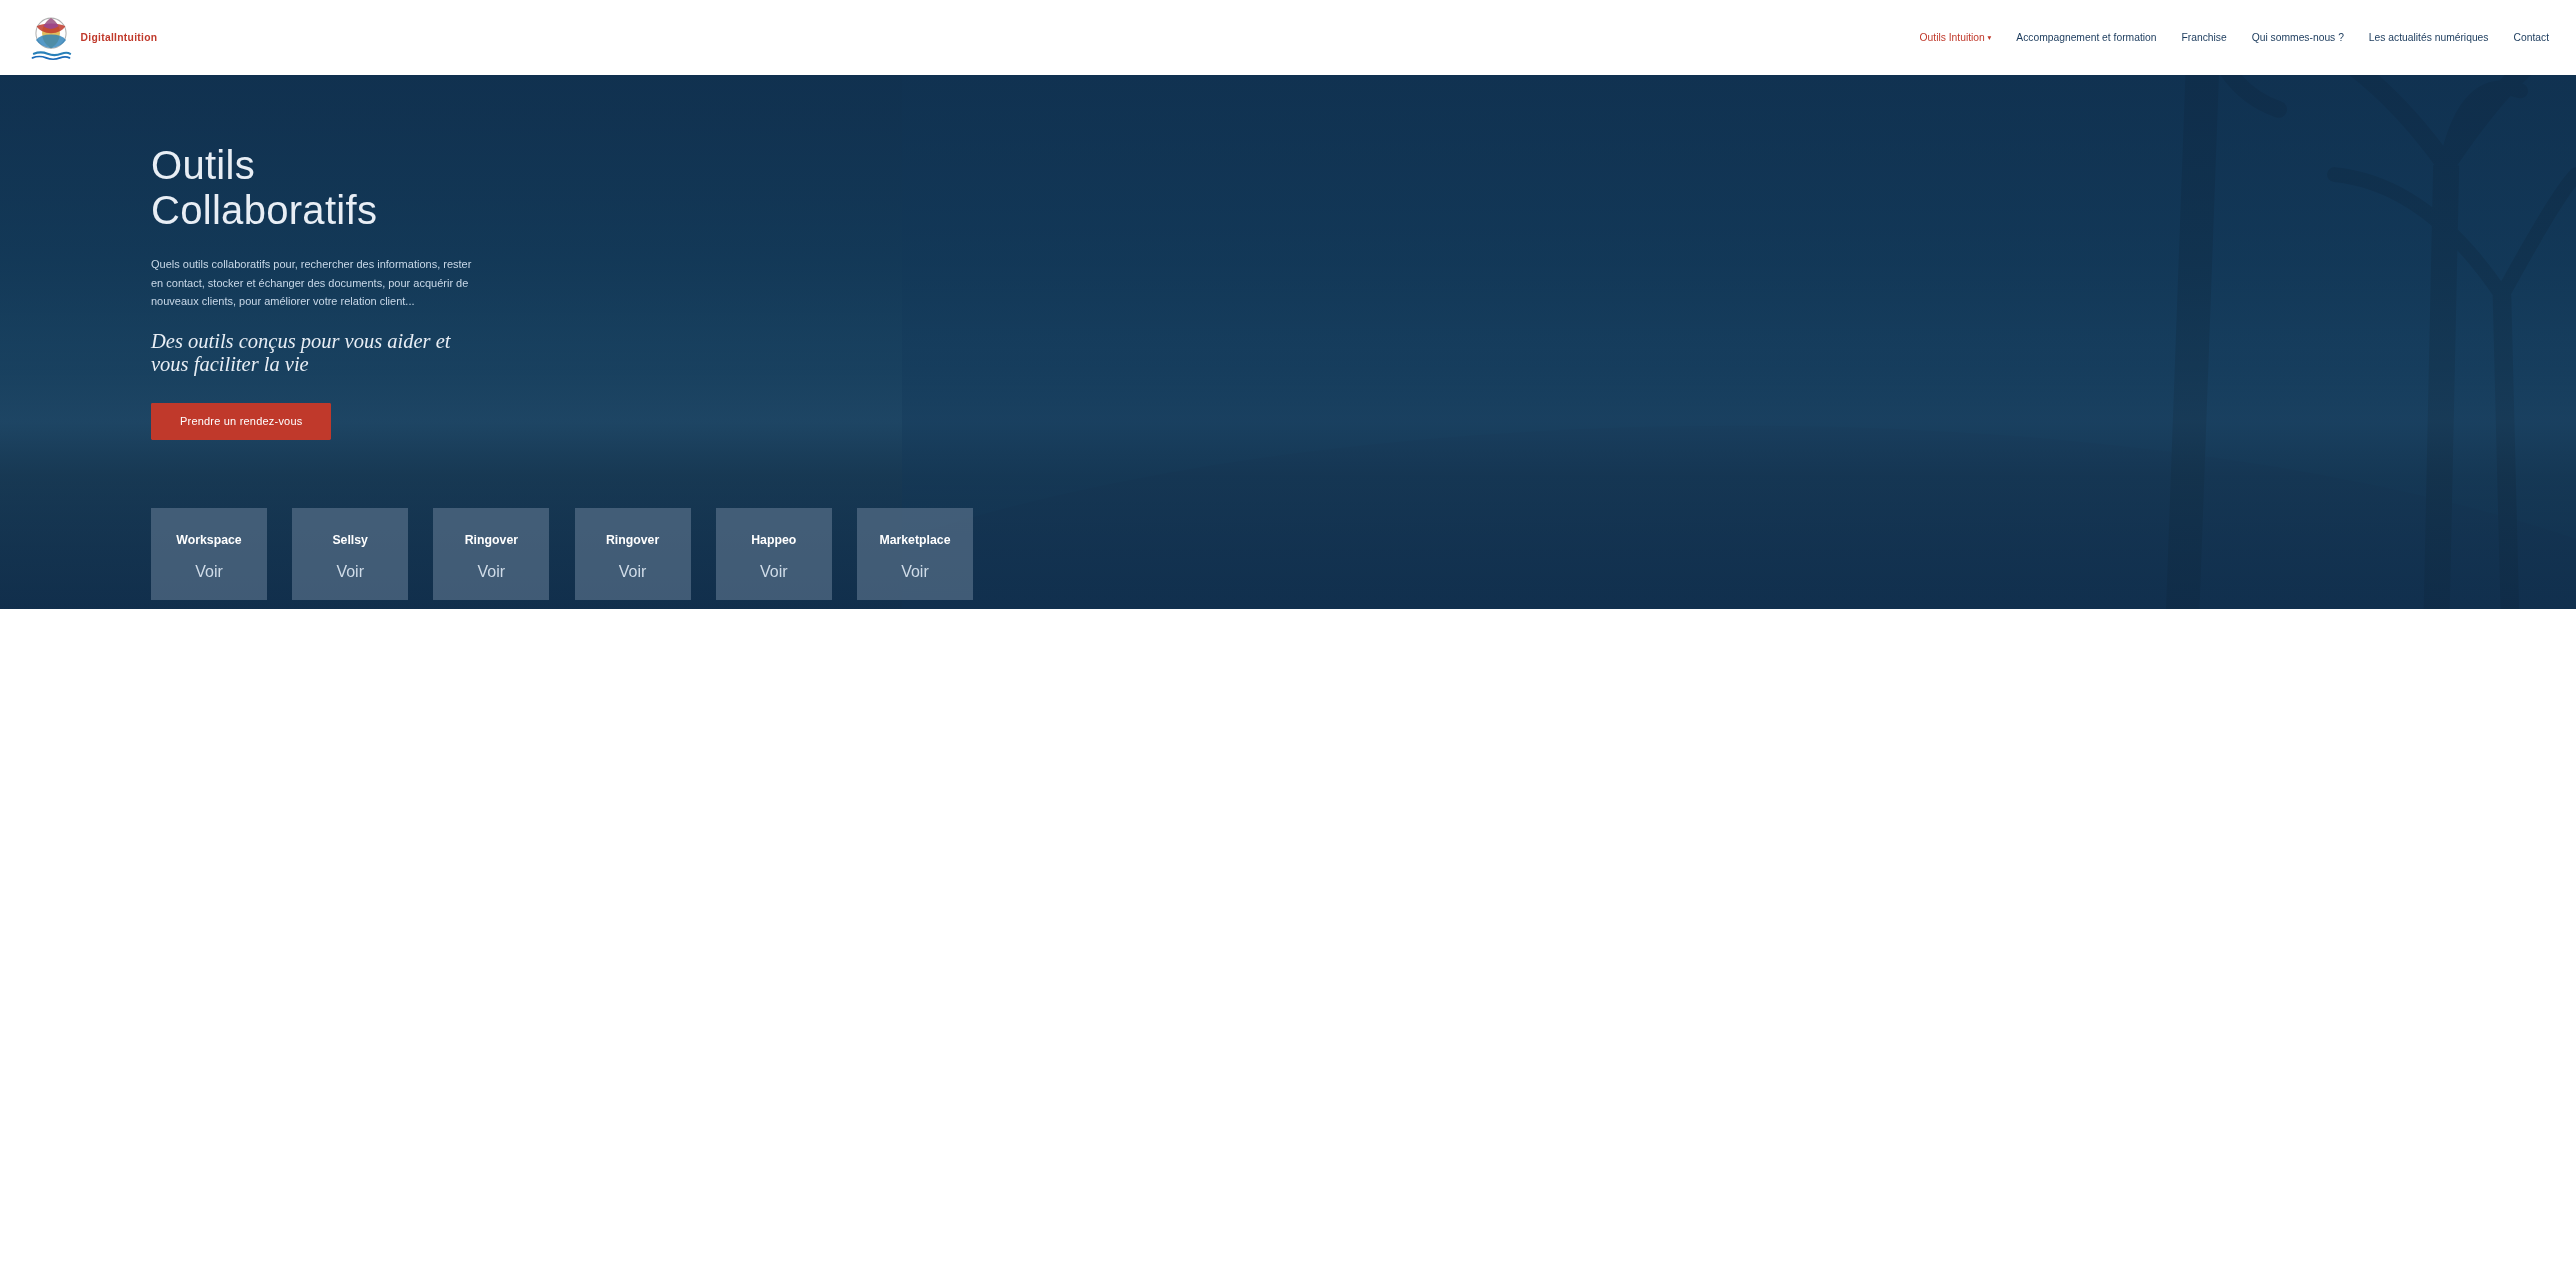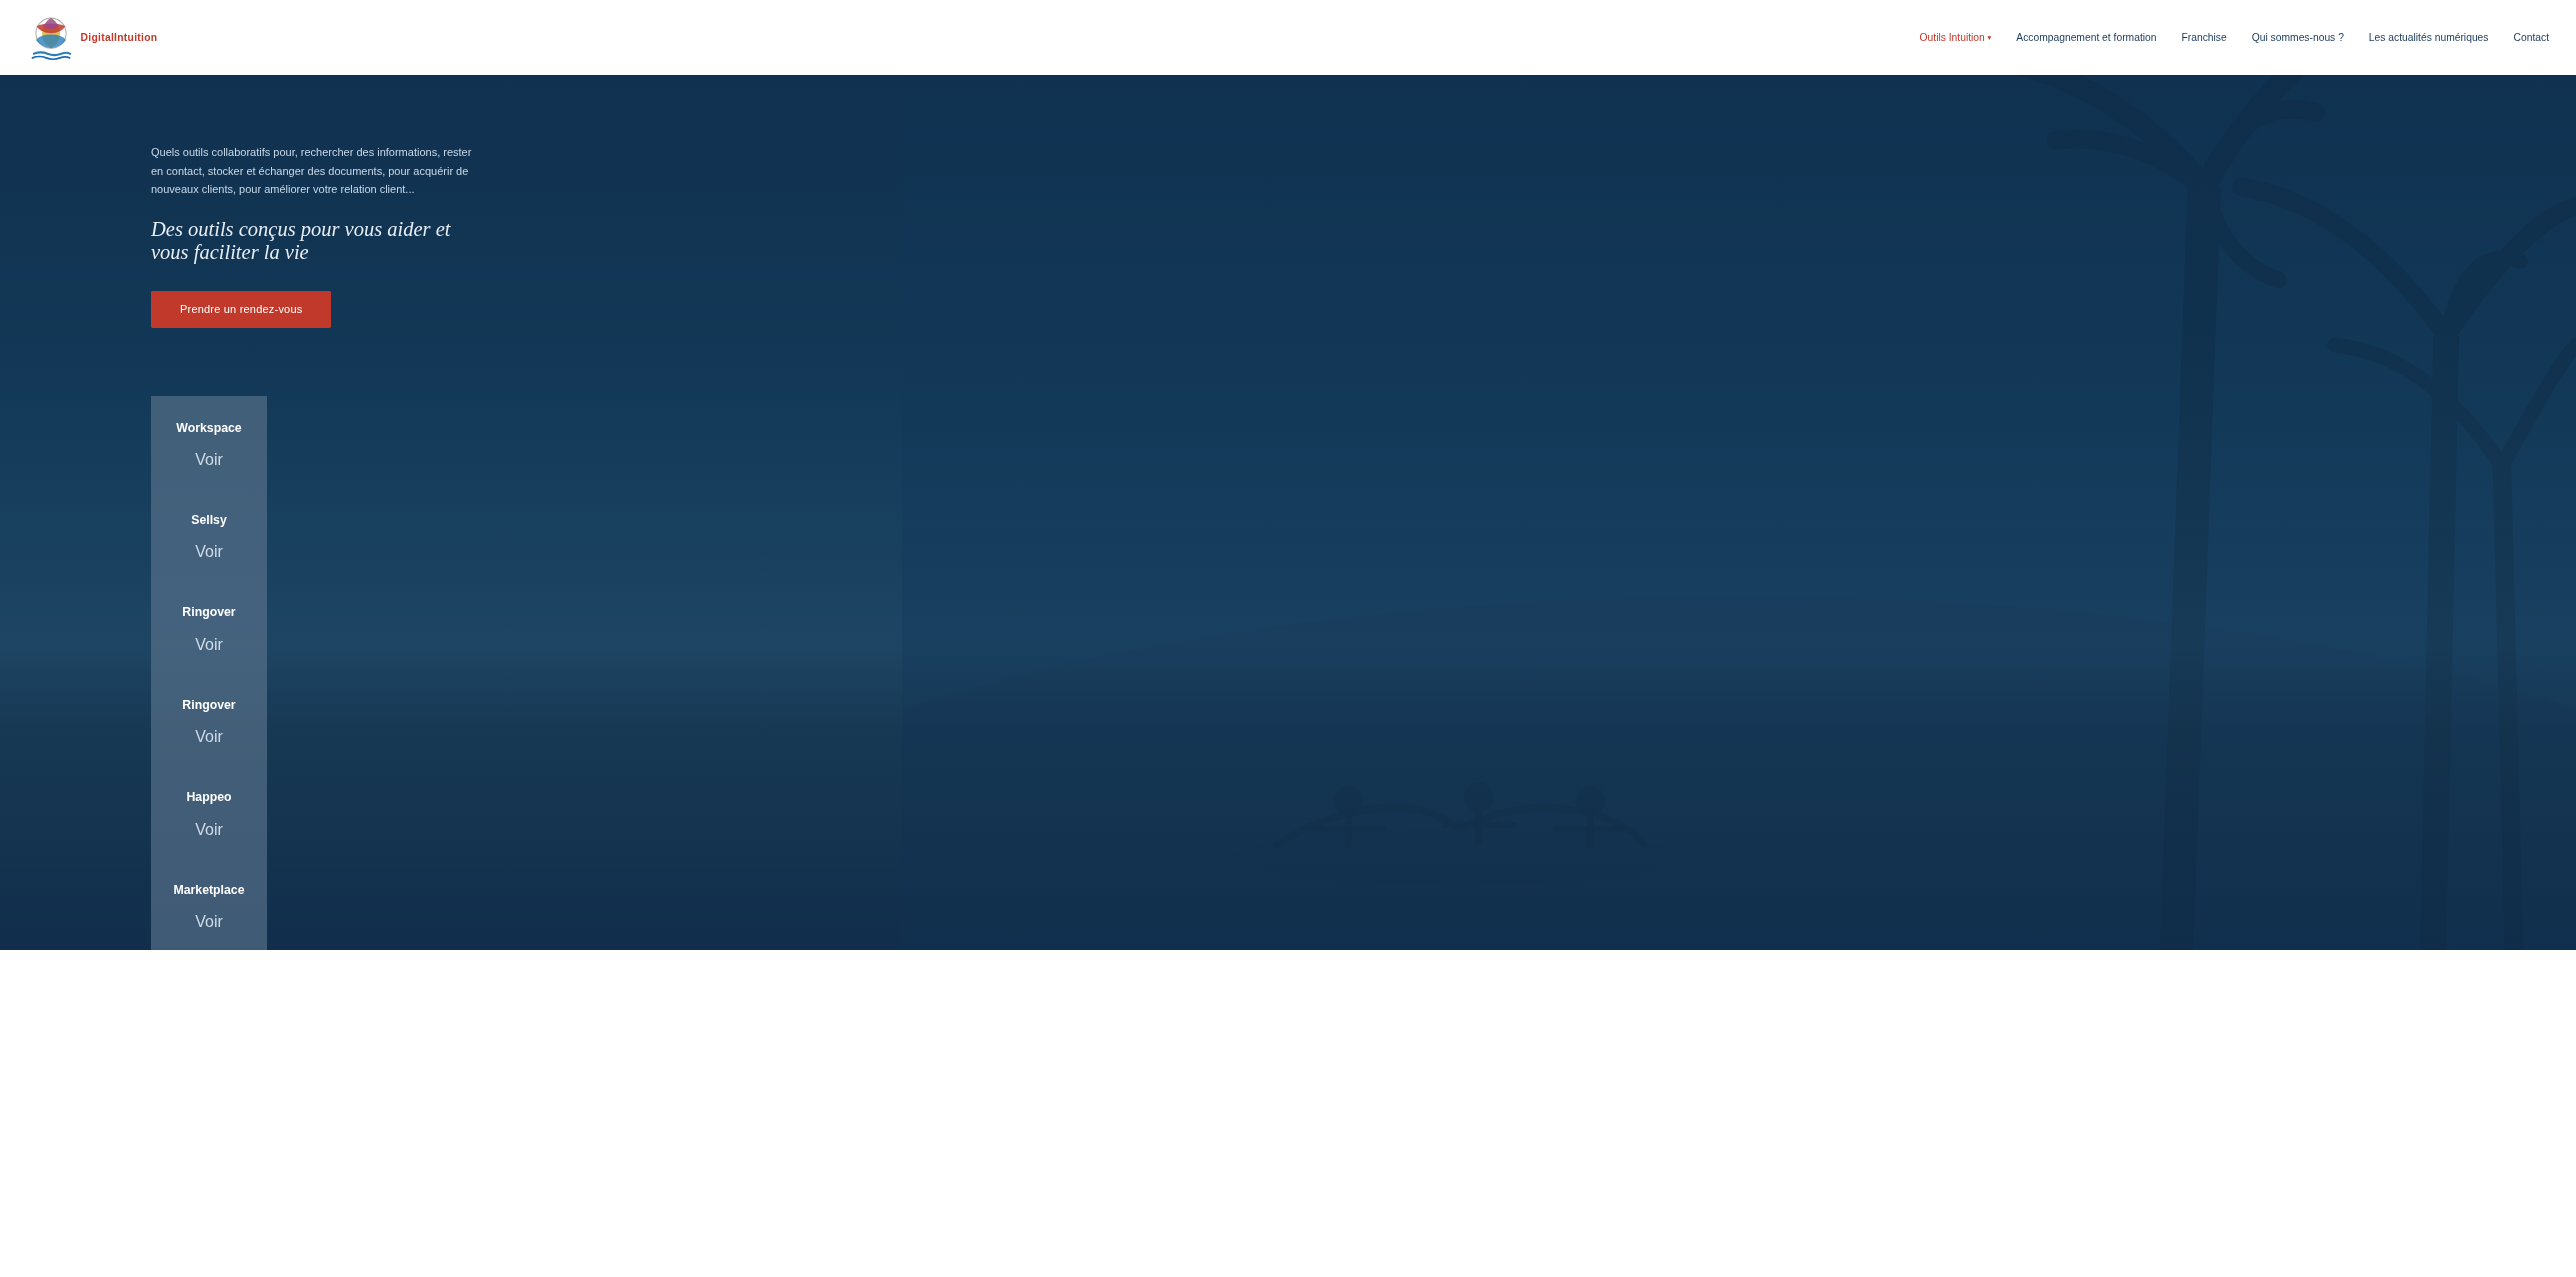--- a/index.html
+++ b/index.html
@@ -163,24 +163,23 @@
       border-radius: 1.4px;
       font-weight: 500;
       letter-spacing: 0.2px;
     }
 
     
     .tools-section {
       position: relative;
       z-index: 2;
       display: flex;
-      gap: 0;
+      gap: 17px;
       padding: 41px 0 0 151px;
       margin-top: 27px;
-      flex-direction: column;
     }
 
     .tool-card {
       background: rgba(90, 115, 140, 0.65);
       color: #fff;
       width: 116px;
       padding: 25px 13.7px 19px;
       display: flex;
       flex-direction: column;
       align-items: center;
@@ -277,20 +276,21 @@
       <line x1="290" y1="543" x2="330" y2="543" stroke="#0d1f30" stroke-width="3" opacity="0.8"></line>
 
       <circle cx="370" cy="530" r="8" fill="#0d1f30" opacity="0.8"></circle>
       <line x1="370" y1="538" x2="370" y2="555" stroke="#0d1f30" stroke-width="4" opacity="0.8"></line>
       <line x1="350" y1="545" x2="390" y2="545" stroke="#0d1f30" stroke-width="3" opacity="0.8"></line>
     </svg>
   </div>
   <div class="hero-bg"></div>
 
   <div class="hero-content">
+    <h1 class="hero-title">Outils Collaboratifs</h1>
     <p class="hero-description">Quels outils collaboratifs pour, rechercher des informations, rester en contact, stocker et échanger des documents, pour acquérir de nouveaux clients, pour améliorer votre relation client...</p>
     <p class="hero-tagline">Des outils conçus pour vous aider et vous faciliter la vie</p>
     <button class="cta-button">Prendre un rendez-vous</button>
   </div>
 
   <div class="tools-section">
   <div class="tool-card">
       <span class="tool-card-name">Workspace</span>
       <span class="tool-card-voir">Voir</span>
     </div>

